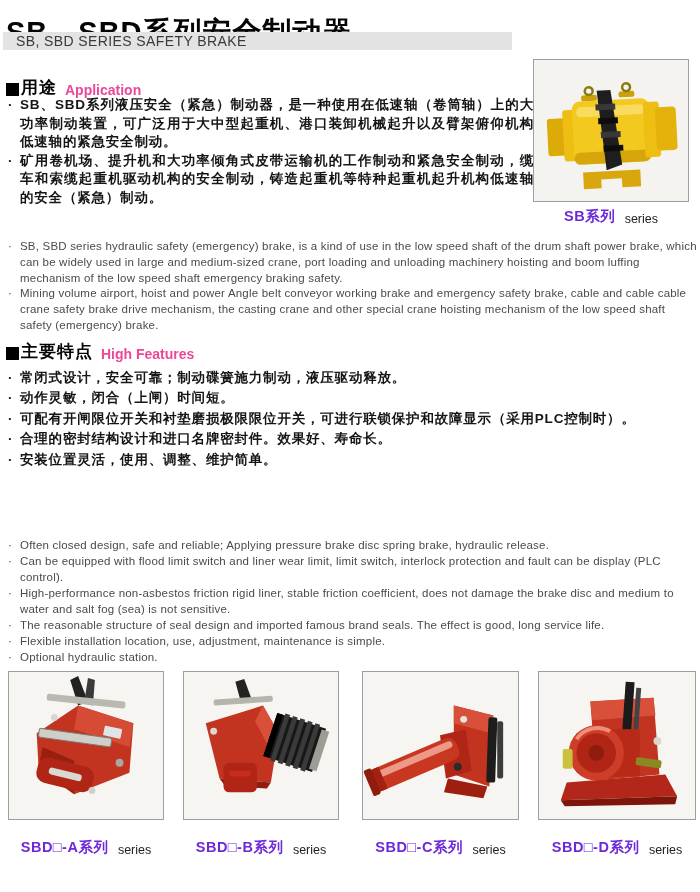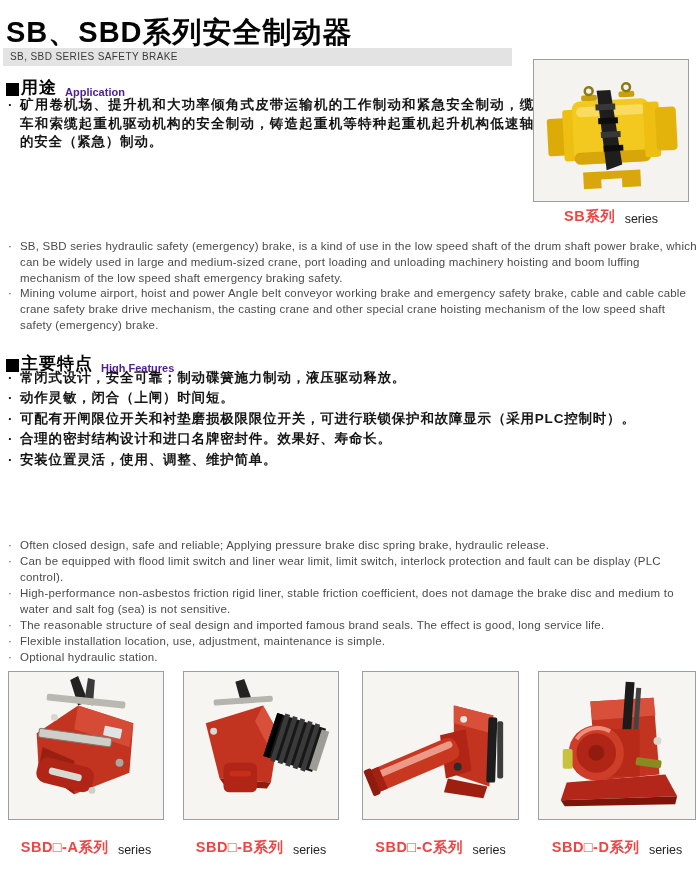--- a/index.html
+++ b/index.html
@@ -13,37 +13,37 @@
   }
   .abs { position:absolute; }
 
   
   .title {
     left:6px; top:13px;
     font-size:29px; font-weight:700; letter-spacing:1px; color:#050505;
     white-space:nowrap;
   }
   .subtitle-bar {
-    left:3px; top:48px; width:509px; height:18px;
+    left:3px; top:32px; width:509px; height:18px;
     background:#e3e3e3;
-    padding-left:7px;
-    font-size:10px; line-height:18px; color:#3a3a3a; letter-spacing:0.4px;
+    padding-left:13px;
+    font-size:14px; line-height:18px; color:#3a3a3a; letter-spacing:0.4px;
     white-space:nowrap;
   }
 
   
   .sec-head { display:flex; align-items:flex-end; white-space:nowrap; }
   .sec-head .sq {
     width:13px; height:13px; background:#000; display:inline-block;
     margin:0 2px 3px 0; flex:0 0 auto;
   }
   .sec-head .sec-zh { font-size:17px; font-weight:800; letter-spacing:1px; color:#050505; }
-  .sec-head .sec-en { font-size:11px; font-weight:700; margin-left:8px; margin-bottom:1px; color:#4c1d95; }
+  .sec-head .sec-en { font-size:14px; font-weight:700; margin-left:8px; margin-bottom:1px; color:#ec4899; }
   #app-head  { left:6px; top:76px; }
-  #feat-head { left:6px; top:352px;justify-content:space-between; }
+  #feat-head { left:6px; top:340px;justify-content:space-between; }
 
   
   ul { list-style:none; }
   ul li { position:relative; padding-left:14px; }
   ul li::before { content:"·"; position:absolute; left:2px; top:0; }
   .cn-list { font-size:13.5px; line-height:18.5px; font-weight:600; color:#151515; letter-spacing:0.8px; text-align:justify; }
   .cn-list.wide-lines { line-height:20.4px; }
   .en-list { font-size:11.5px; line-height:15.8px; color:#4a4a4a; letter-spacing:0.2px; }
   .en-list.feat { line-height:16px; }
   #app-cn  { left:6px; top:96px;  width:528px; }
@@ -58,21 +58,21 @@
     overflow:hidden;
   }
   .fig-box svg { display:block; width:100%; height:100%; }
   #sb-fig { left:533px; top:59px;  width:156px; height:143px; background:#f4f3ef; }
   #fig-a  { left:8px;   top:671px; width:156px; height:149px; }
   #fig-b  { left:183px; top:671px; width:156px; height:149px; }
   #fig-c  { left:362px; top:671px; width:157px; height:149px; }
   #fig-d  { left:538px; top:671px; width:158px; height:149px; }
 
   .fig-caption { text-align:center; white-space:nowrap; }
-  .fig-caption .cap-zh { font-size:14.5px; font-weight:700; letter-spacing:0.5px; color:#ef4444; }
+  .fig-caption .cap-zh { font-size:14.5px; font-weight:700; letter-spacing:0.5px; color:#6d28d9; }
   .fig-caption .cap-en { font-size:12.5px; font-weight:400; color:#222; margin-left:5px; position:relative; top:1.5px; }
   #sb-cap { left:533px; top:207px; width:156px; }
   #cap-a  { left:8px;   top:838px; width:156px; }
   #cap-b  { left:183px; top:838px; width:156px; }
   #cap-c  { left:362px; top:838px; width:157px; }
   #cap-d  { left:538px; top:838px; width:158px; }
 </style>
 </head>
 <body>
 
@@ -83,20 +83,21 @@
     <span>SB, SBD SERIES SAFETY BRAKE</span>
   </div>
 
   <div class="abs sec-head" id="app-head">
     <span class="sq"></span>
     <span class="sec-zh">用途</span>
     <span class="sec-en">Application</span>
   </div>
 
   <ul class="abs cn-list" id="app-cn">
+    <li>SB、SBD系列液压安全（紧急）制动器，是一种使用在低速轴（卷筒轴）上的大功率制动装置，可广泛用于大中型起重机、港口装卸机械起升以及臂架俯仰机构低速轴的紧急安全制动。</li>
     <li>矿用卷机场、提升机和大功率倾角式皮带运输机的工作制动和紧急安全制动，缆车和索缆起重机驱动机构的安全制动，铸造起重机等特种起重机起升机构低速轴的安全（紧急）制动。</li>
   </ul>
 
   <figure class="abs fig-box" id="sb-fig">
     <svg viewBox="0 0 156 142" aria-hidden="true">
       <g transform="rotate(-3 78 80)">
         <path d="M48 112 h58 v17 h-19 v-9 h-21 v9 h-18 z" fill="#d9a70d"></path>
         <rect x="14" y="56" width="20" height="38" rx="3" fill="#dcab08"></rect>
         <rect x="30" y="48" width="14" height="52" rx="3" fill="#eebe12"></rect>
         <rect x="40" y="40" width="78" height="64" rx="8" fill="#f4c91f"></rect>

